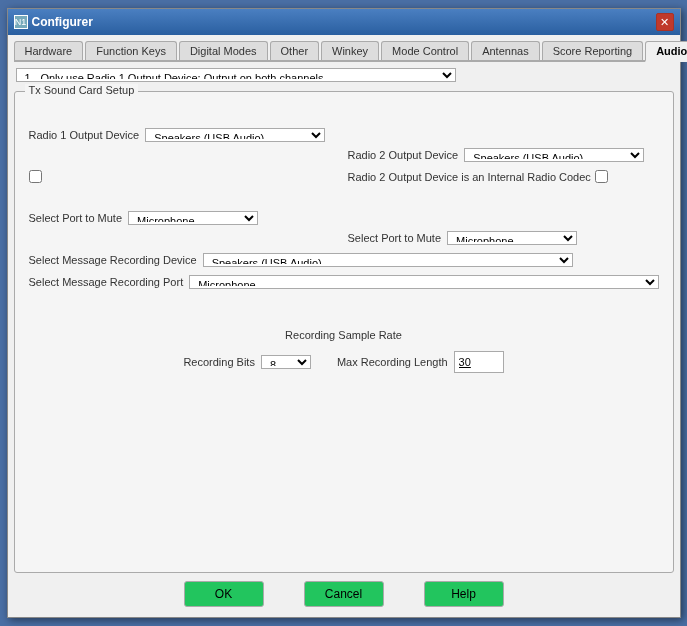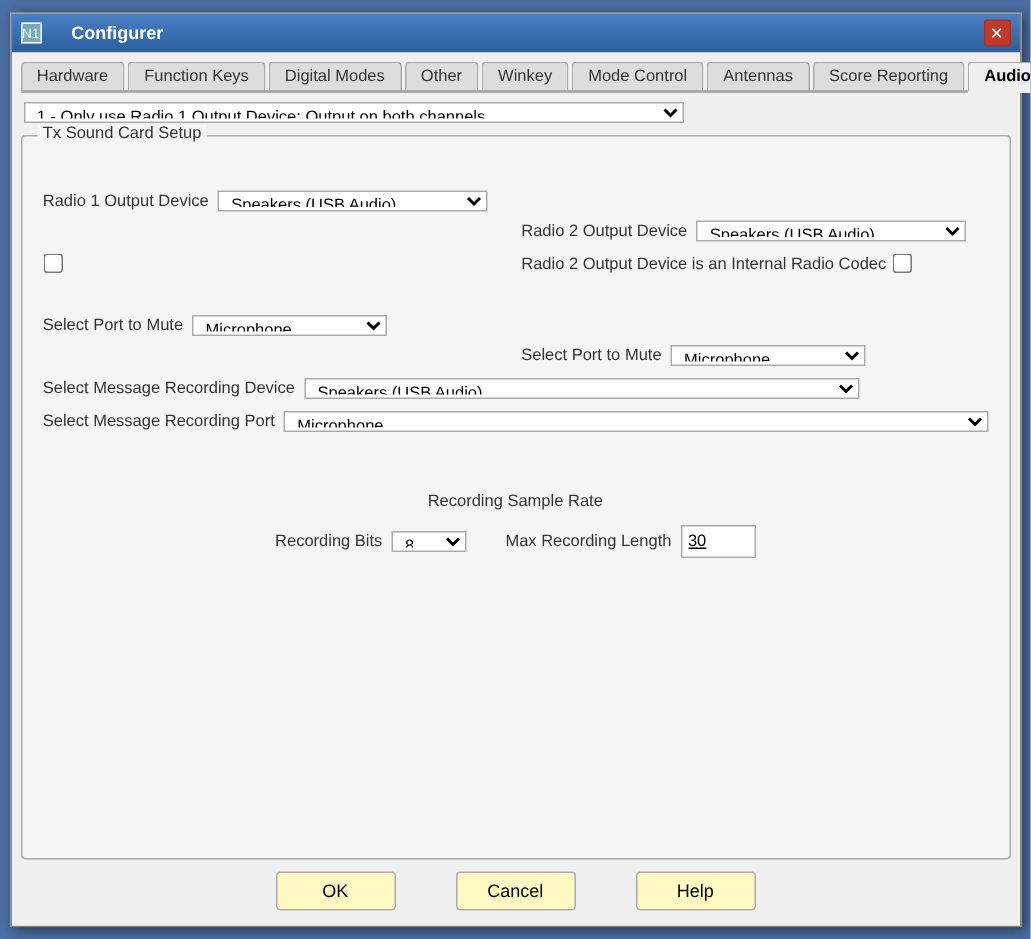--- a/index.html
+++ b/index.html
@@ -29,21 +29,21 @@
       padding: 4px 6px;
       display: flex;
       align-items: center;
       justify-content: space-between;
       height: 26px;
       flex-shrink: 0;
     }
     .title-bar-left {
       display: flex;
       align-items: flex-start;
-      gap: 20px;
+      gap: 4px;
     }
     .title-icon {
       width: 14px;
       height: 14px;
       background: #7ab;
       border: 1px solid #fff;
       display: flex;
       align-items: center;
       justify-content: center;
       font-size: 9px;
@@ -231,21 +231,21 @@
     }
     .footer {
       display: flex;
       justify-content: center;
       gap: 40px;
       padding: 8px 0 4px 0;
     }
     .btn {
       width: 80px;
       height: 26px;
-      background: #fef9c3;
+      background: #22c55e;
       border: 1px solid #aaa;
       border-radius: 3px;
       font-size: 12px;
       cursor: pointer;
       display: flex;
       align-items: center;
       justify-content: center;
     }
     input[type="checkbox"] {
       width: 13px;

